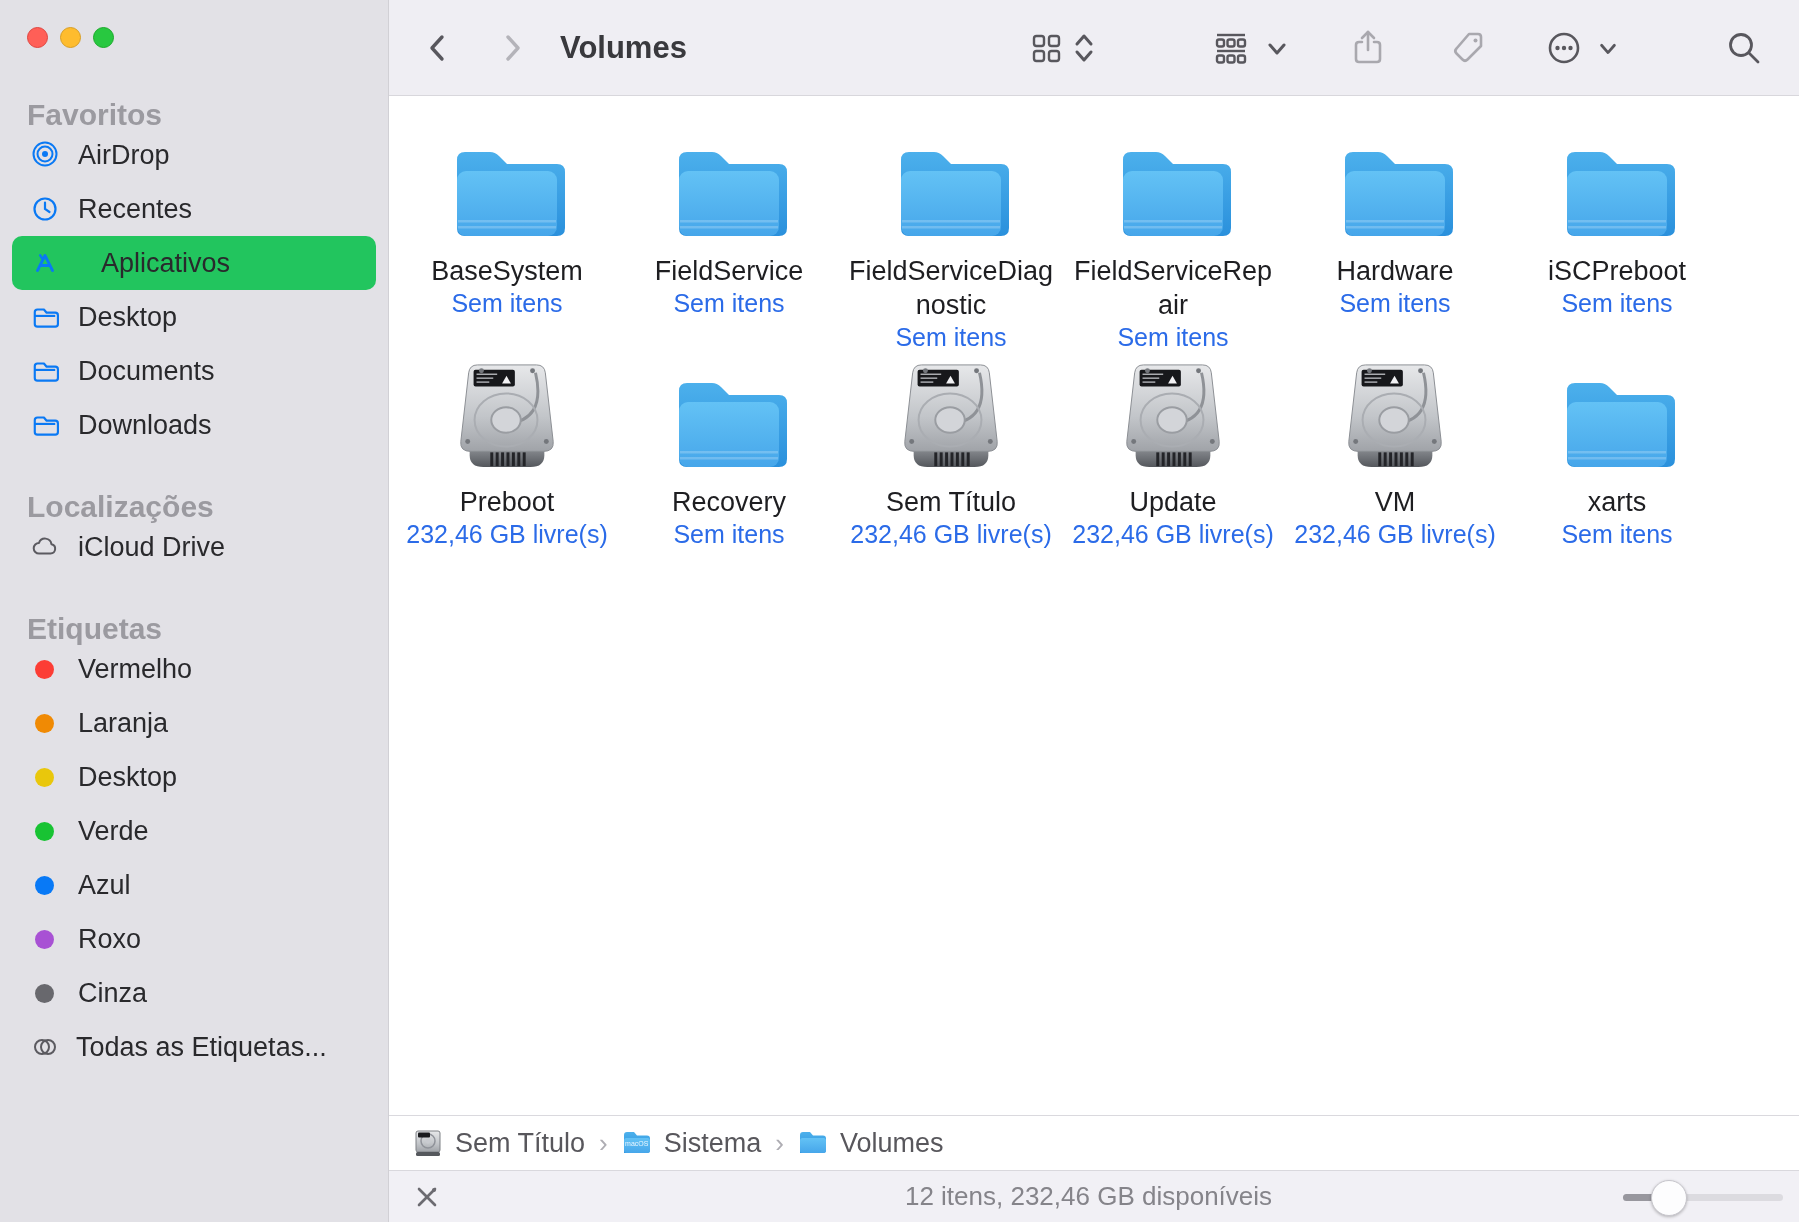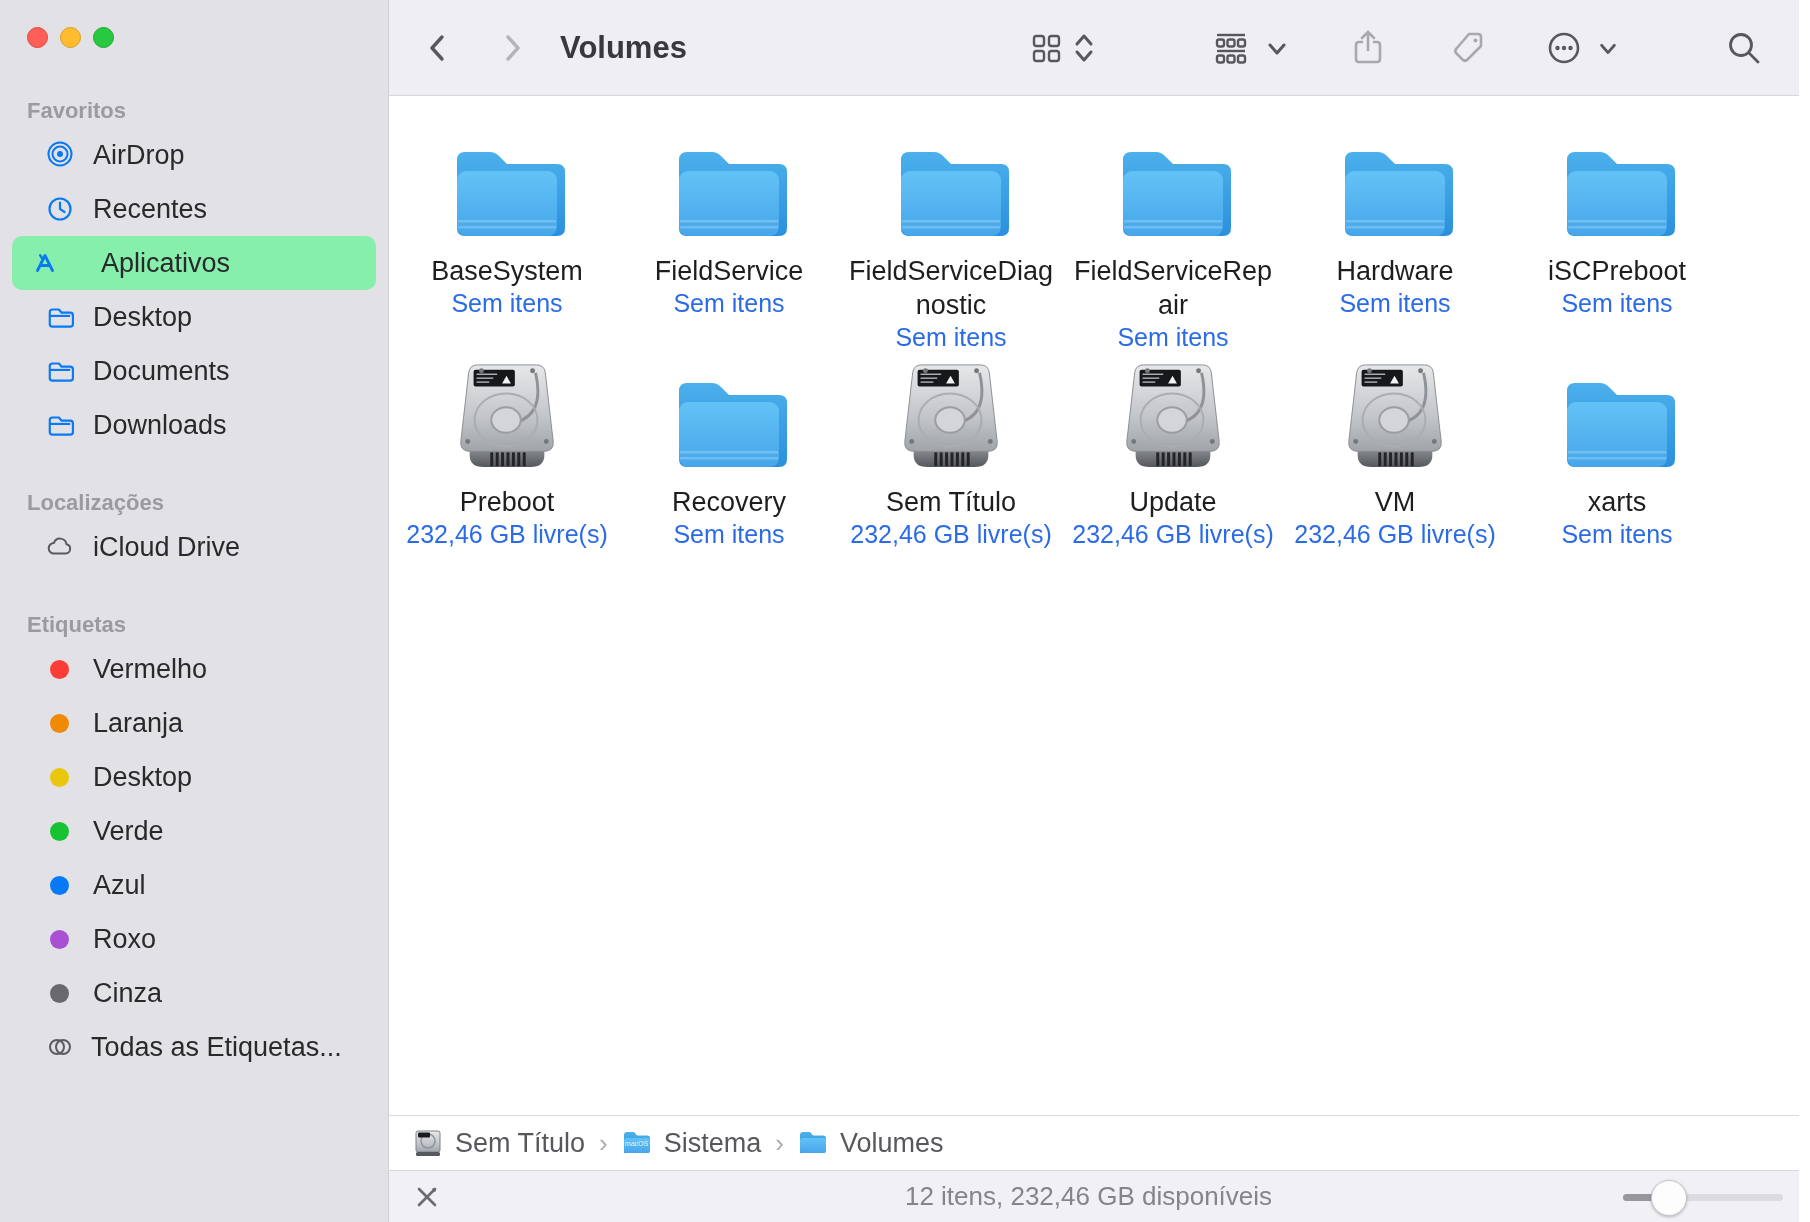--- a/index.html
+++ b/index.html
@@ -10,26 +10,26 @@
 
   
   .sidebar { position:absolute; left:0; top:0; width:389px; height:1222px;
     background:#e2e1e6; border-right:1px solid #d1d0d5; z-index:5; }
   .traffic { position:absolute; left:27px; top:27px; display:flex; gap:12px; }
   .traffic span { width:21px; height:21px; border-radius:50%; display:block; }
   .tl-close { background:#ff5f57; border:1px solid #e0443e; }
   .tl-min   { background:#febc2e; border:1px solid #d89e24; }
   .tl-zoom  { background:#28c840; border:1px solid #1aab29; }
   .side-nav { position:absolute; left:0; top:98px; width:100%; }
-  .side-sec-title { font-size:22px; font-weight:bold; color:#9b9aa0;
+  .side-sec-title { font-size:30px; font-weight:bold; color:#9b9aa0;
     padding:0 0 6px 27px; height:30px; }
   .side-sec-title.spaced { margin-top:38px; }
   .side-row { height:54px; display:flex; align-items:center; gap:15px;
-    padding-left:42px; font-size:27px; color:#29292c; cursor:default; }
-  .side-row.selected { background:#86efac; border-radius:10px;
+    padding-left:27px; font-size:27px; color:#29292c; cursor:default; }
+  .side-row.selected { background:#22c55e; border-radius:10px;
     margin:0 12px; padding-left:15px;gap:38px; }
   .side-icon { width:36px; height:36px; display:flex; align-items:center;
     justify-content:center; flex:none; }
   .tag-dot { width:19px; height:19px; border-radius:50%; display:block;
     margin:0 9px 0 8px; flex:none; }
 
   
   .main { position:absolute; left:378px; top:0; width:1421px; height:1222px; }
 
   

